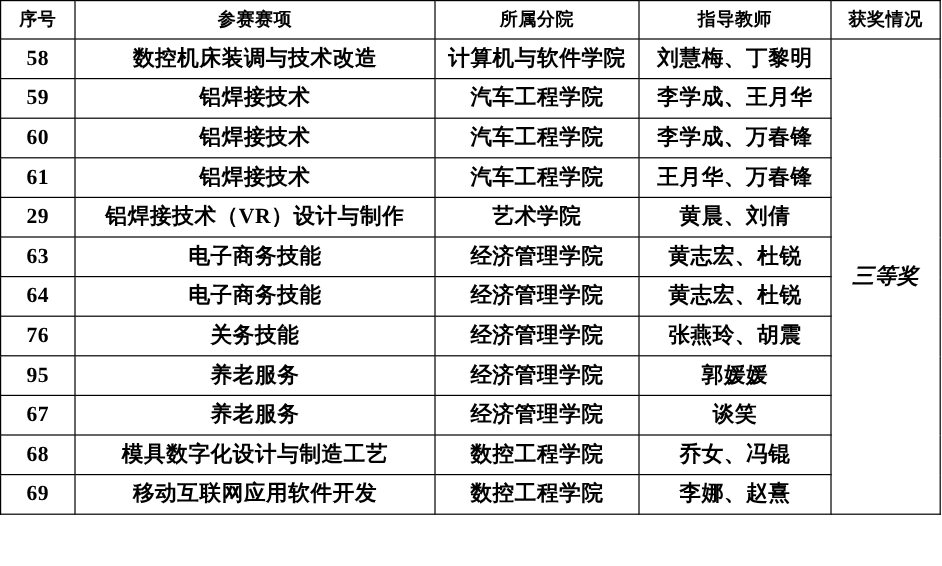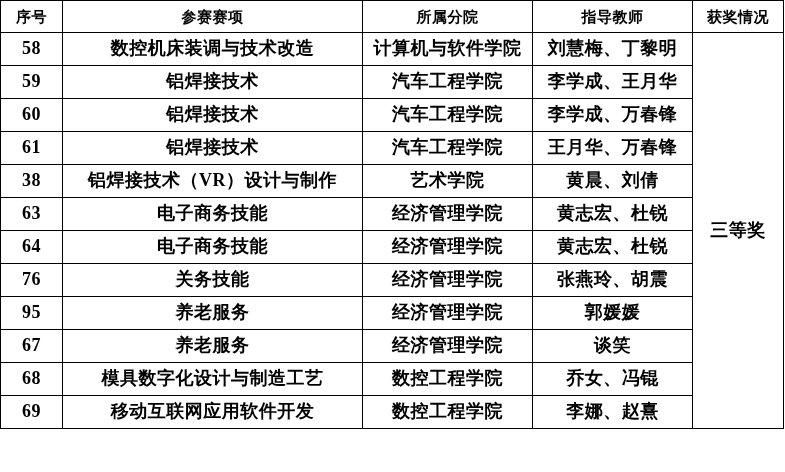--- a/index.html
+++ b/index.html
@@ -43,20 +43,21 @@
     height: 31px;
     font-size: 15px;
   }
   col.c-no    { width: 62px; }
   col.c-item  { width: 300px; }
   col.c-dept  { width: 170px; }
   col.c-teach { width: 160px; }
   col.c-award { width: 91px; }
   td.award-cell {
     font-size: 15px;
+    font-style: italic;
   }
   td.num-cell {
     font-size: 15px;
   }
 </style>
 </head>
 <body>
 
 <div class="sheet">
   <table class="award-table">
@@ -96,21 +97,21 @@
         <td>汽车工程学院</td>
         <td>李学成、万春锋</td>
       </tr>
       <tr>
         <td class="num-cell">61</td>
         <td>铝焊接技术</td>
         <td>汽车工程学院</td>
         <td>王月华、万春锋</td>
       </tr>
       <tr>
-        <td class="num-cell">38</td>
+        <td class="num-cell">29</td>
         <td>铝焊接技术（VR）设计与制作</td>
         <td>艺术学院</td>
         <td>黄晨、刘倩</td>
       </tr>
       <tr>
         <td class="num-cell">63</td>
         <td>电子商务技能</td>
         <td>经济管理学院</td>
         <td>黄志宏、杜锐</td>
       </tr>

